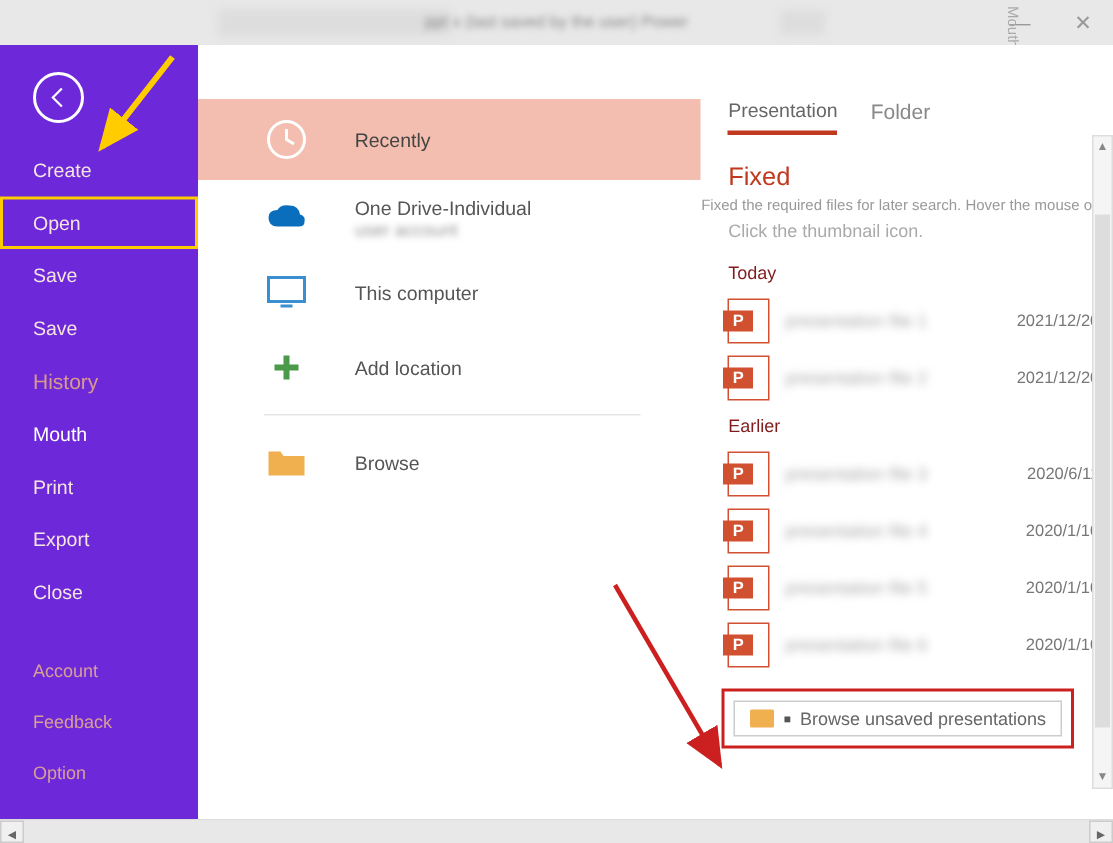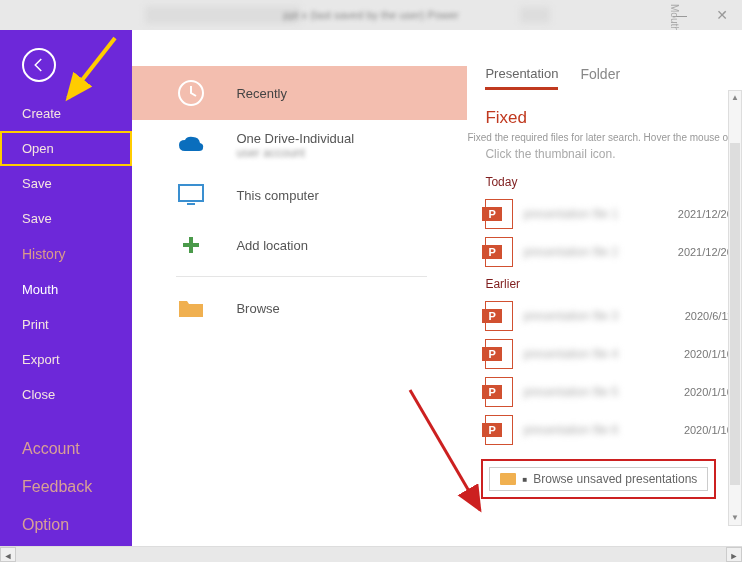--- a/index.html
+++ b/index.html
@@ -14,21 +14,21 @@
 
 .main { display: flex; height: 516px; }
 
 .sidebar { width: 135px; background: #6d28d9; color: #fff; padding-top: 18px; font-size: 13px; }
 .back-btn { width: 34px; height: 34px; border: 2px solid #fff; border-radius: 50%; margin-left: 22px; margin-bottom: 14px; display: flex; align-items: center; justify-content: center; }
 .back-btn svg { width: 18px; height: 18px; }
 .side-item { padding: 10px 22px; color: #f5e5e0; font-size: 13px; }
 .side-item.open { border: 2px solid #ffcc00; padding: 8px 20px; }
 .side-item.history { color: #d99a8a; font-size: 14px; }
 .side-item.print { color: #fff; font-weight: 500; }
-.side-item.account, .side-item.feedback, .side-item.option { color: #d8a095; font-size: 16px; }
+.side-item.account, .side-item.feedback, .side-item.option { color: #d8a095; font-size: 12px; }
 
 .arrow-yellow { position: absolute; left: 60px; top: 28px; pointer-events: none; }
 
 .content { flex: 1; background: #fff; display: flex; position: relative; }
 .col-places { width: 335px; padding-top: 36px; }
 .place-row { display: flex; align-items: center; gap: 30px; padding: 10px 20px 10px 44px; font-size: 13px; color: #555; }
 .place-row.sel { background: #f3beaf; color: #444; height: 54px; }
 .place-icon { width: 30px; height: 30px; display: flex; align-items: center; justify-content: center; flex-shrink: 0; }
 .place-sub { font-size: 12px; color: #999; filter: blur(2px); }
 .divider { height: 1px; background: #e5e5e5; margin: 6px 40px 6px 44px; }

